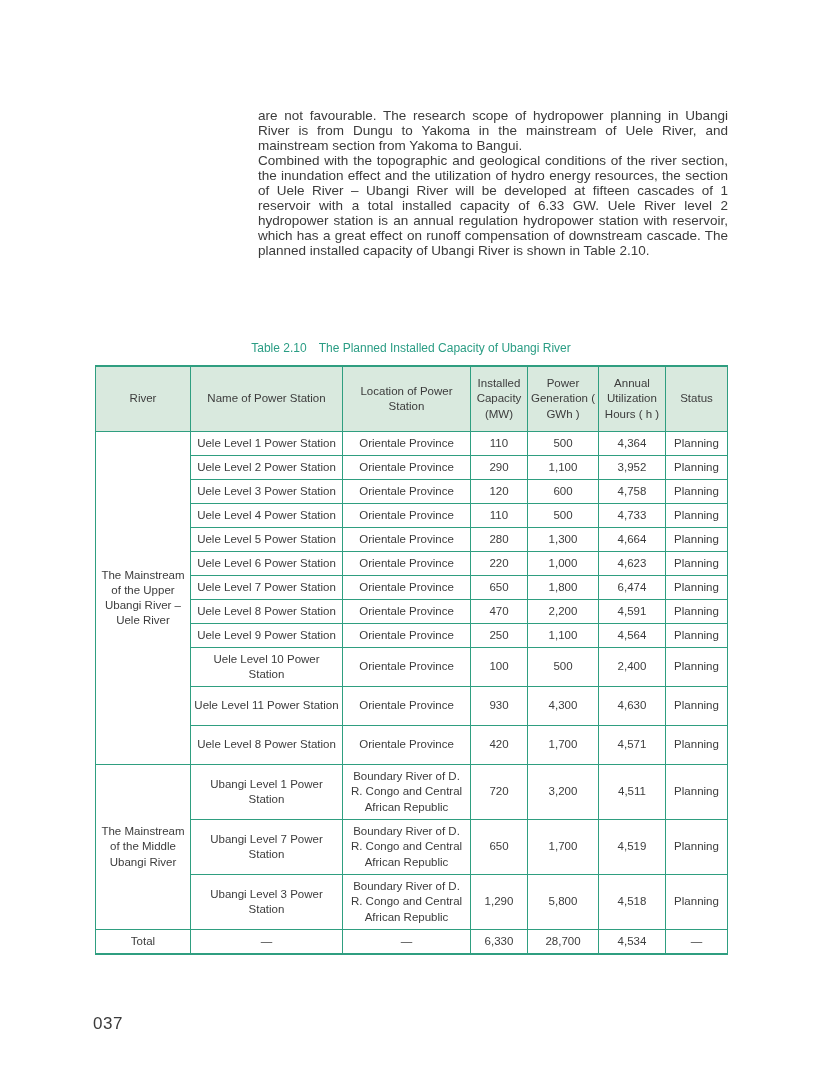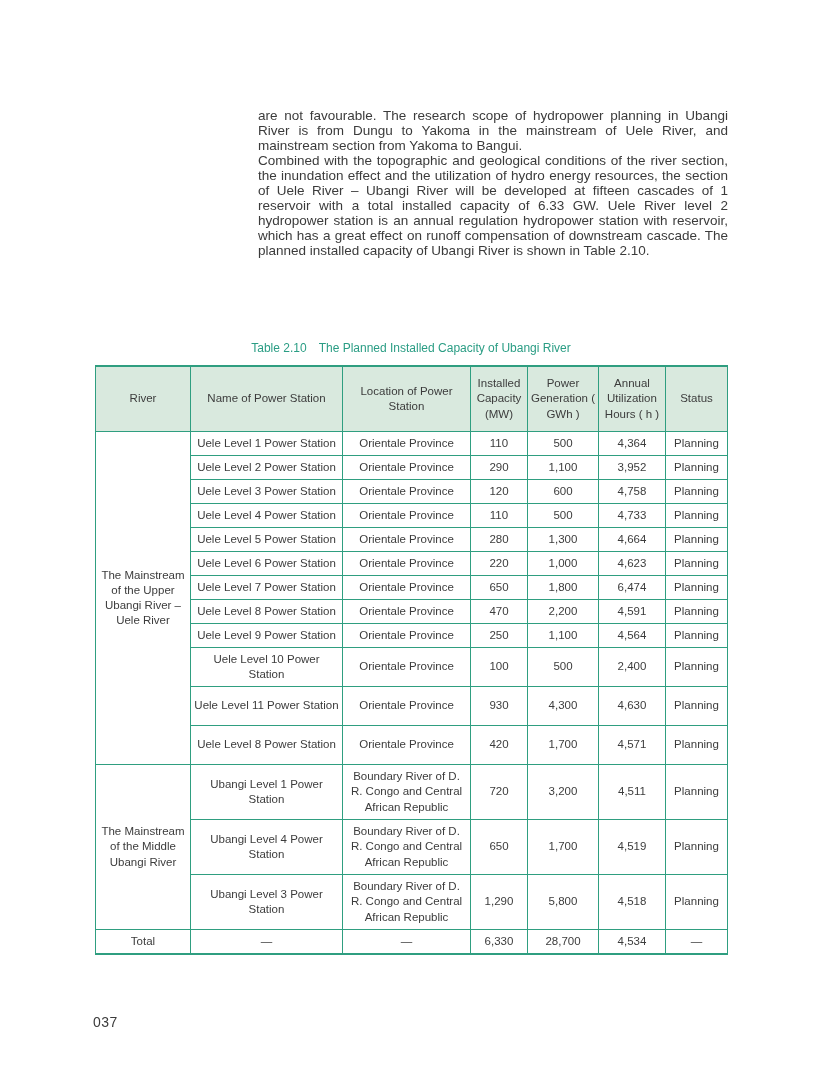--- a/index.html
+++ b/index.html
@@ -64,21 +64,21 @@
   }
   tr.r1 { height: 24px; }
   tr.r2 { height: 39px; }
   tr.r3 { height: 55px; }
   td.river-cell { padding: 2px 4px; margin-left: 44px; }
 
   .page-number {
     position: absolute;
     left: 93px;
     top: 1014px;
-    font-size: 14px;
+    font-size: 17px;
     color: #3b3b3b;
     letter-spacing: 0.5px;
   }
 </style>
 </head>
 <body>
 
 <div class="page">
 
   <div class="body-text">
@@ -213,21 +213,21 @@
         <tr class="r3">
           <td class="river-cell" rowspan="3">The Mainstream of the Middle Ubangi River</td>
           <td>Ubangi Level 1 Power Station</td>
           <td>Boundary River of D. R. Congo and Central African Republic</td>
           <td>720</td>
           <td>3,200</td>
           <td>4,511</td>
           <td>Planning</td>
         </tr>
         <tr class="r3">
-          <td>Ubangi Level 4 Power Station</td>
+          <td>Ubangi Level 7 Power Station</td>
           <td>Boundary River of D. R. Congo and Central African Republic</td>
           <td>650</td>
           <td>1,700</td>
           <td>4,519</td>
           <td>Planning</td>
         </tr>
         <tr class="r3">
           <td>Ubangi Level 3 Power Station</td>
           <td>Boundary River of D. R. Congo and Central African Republic</td>
           <td>1,290</td>

